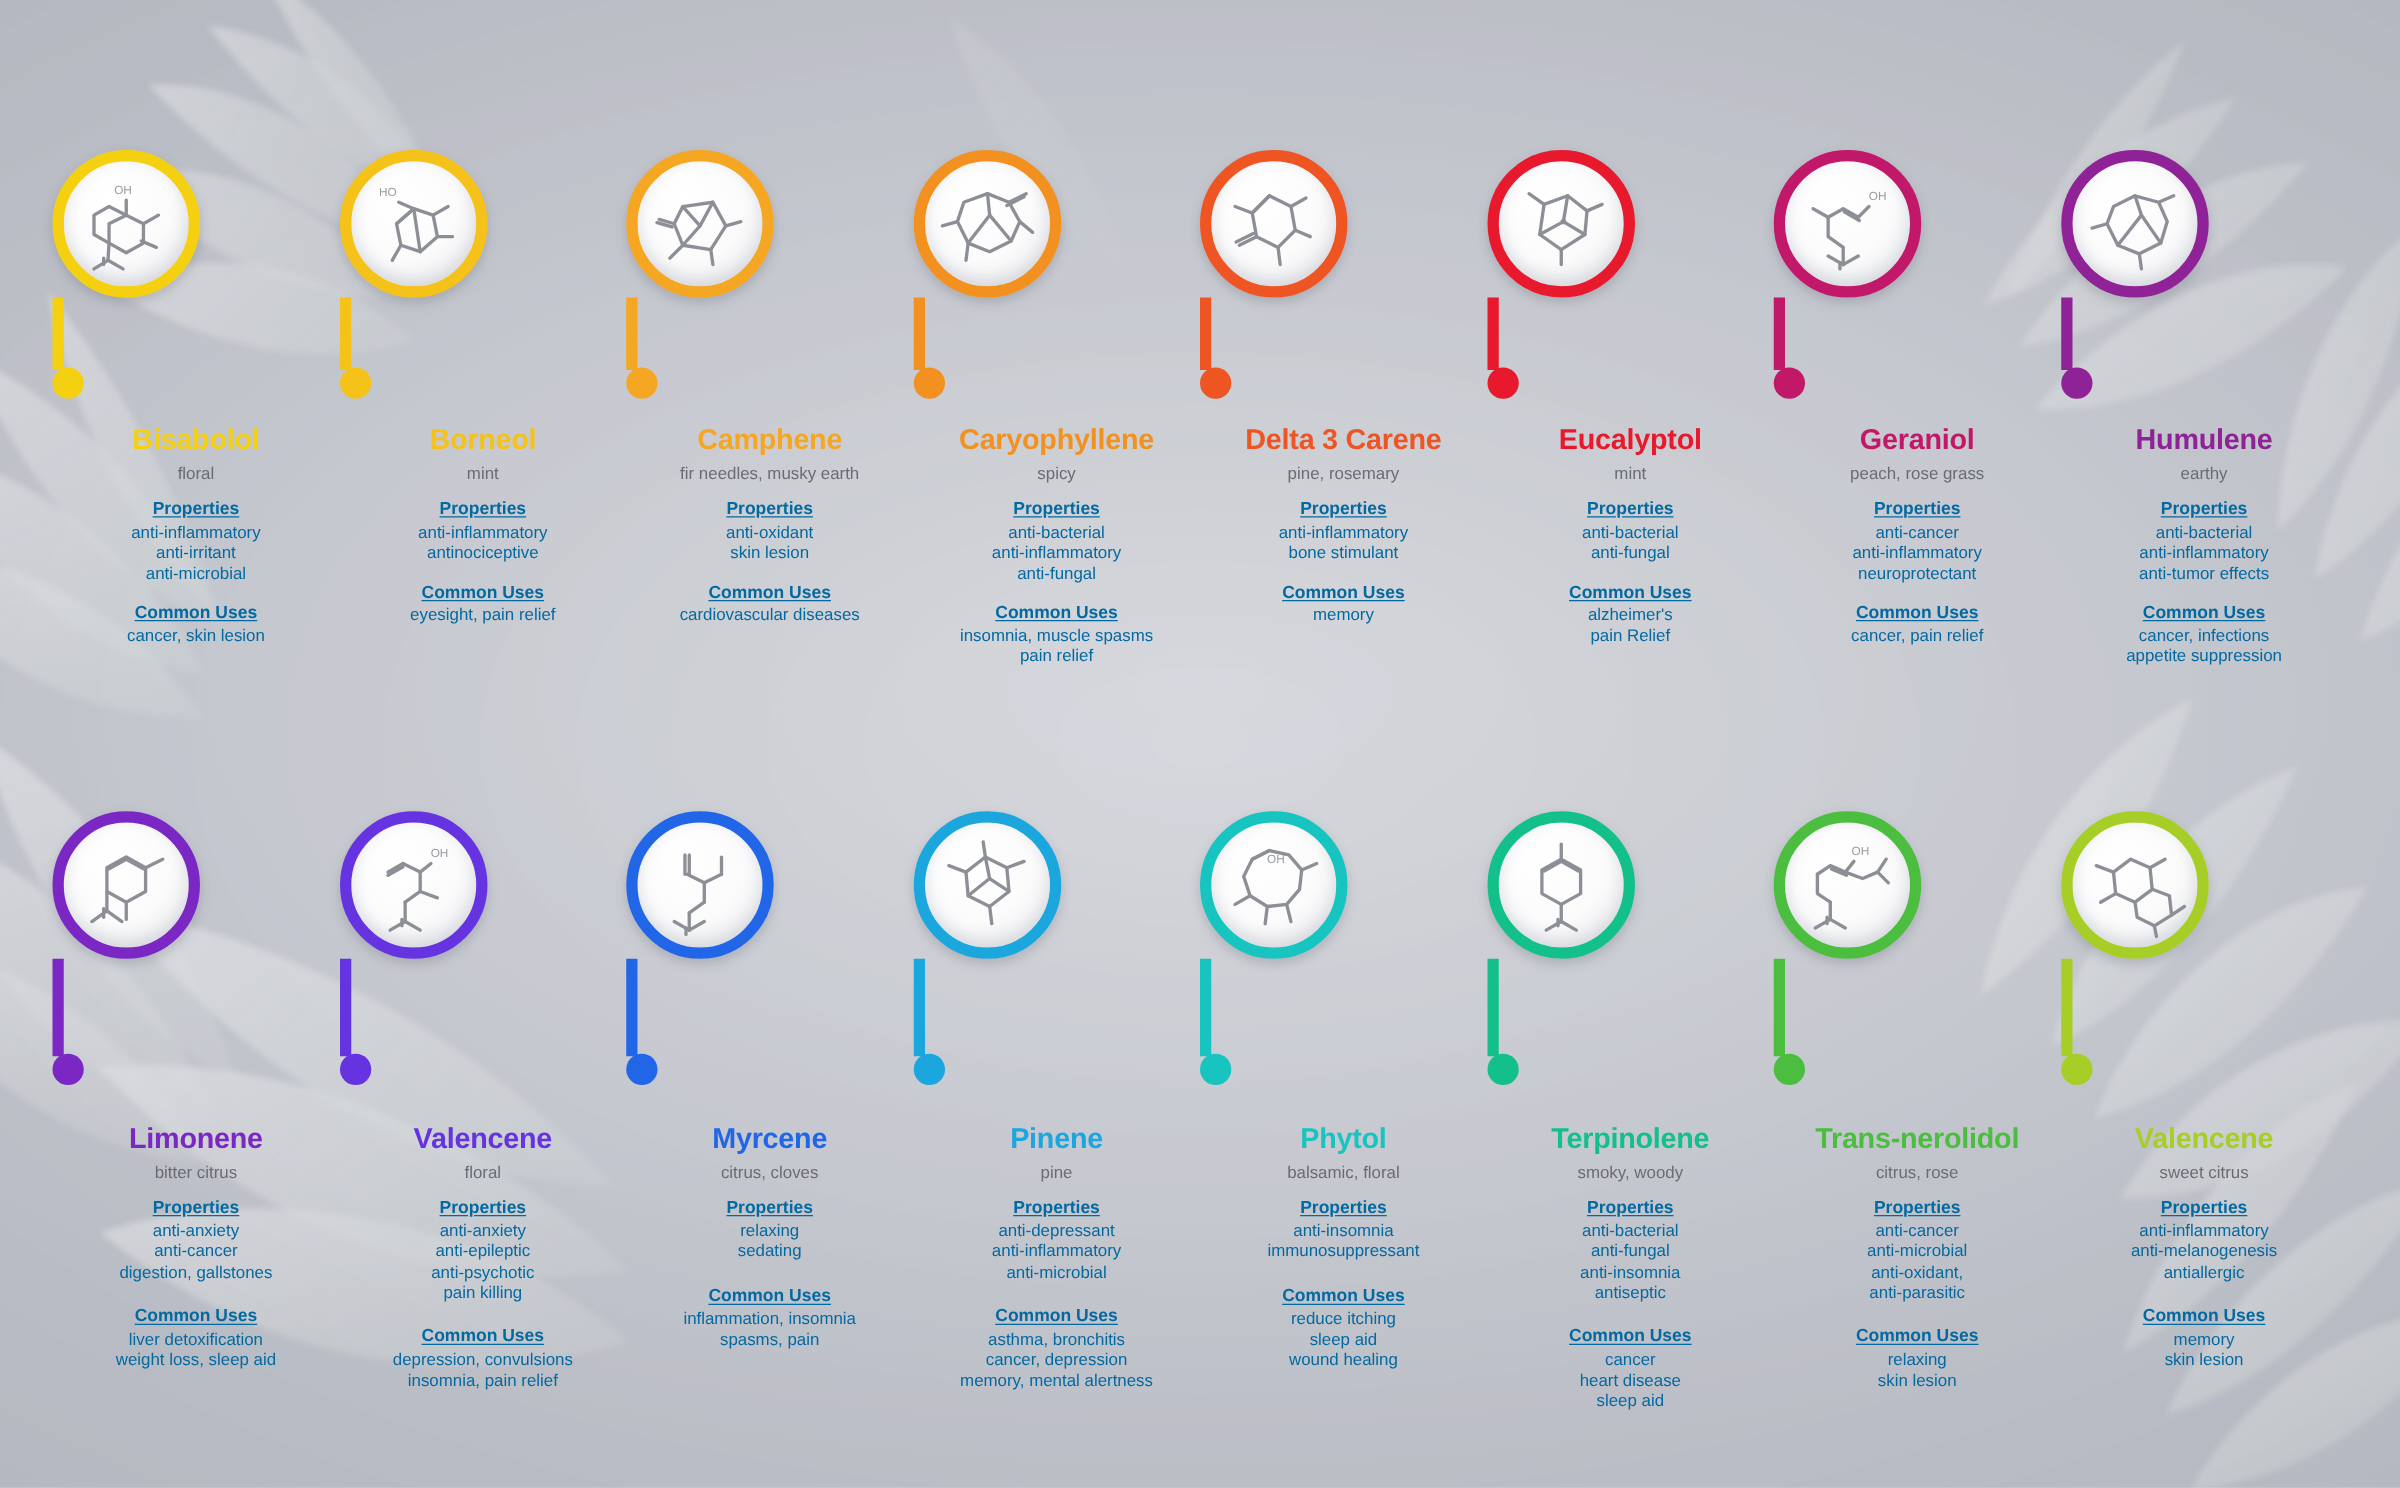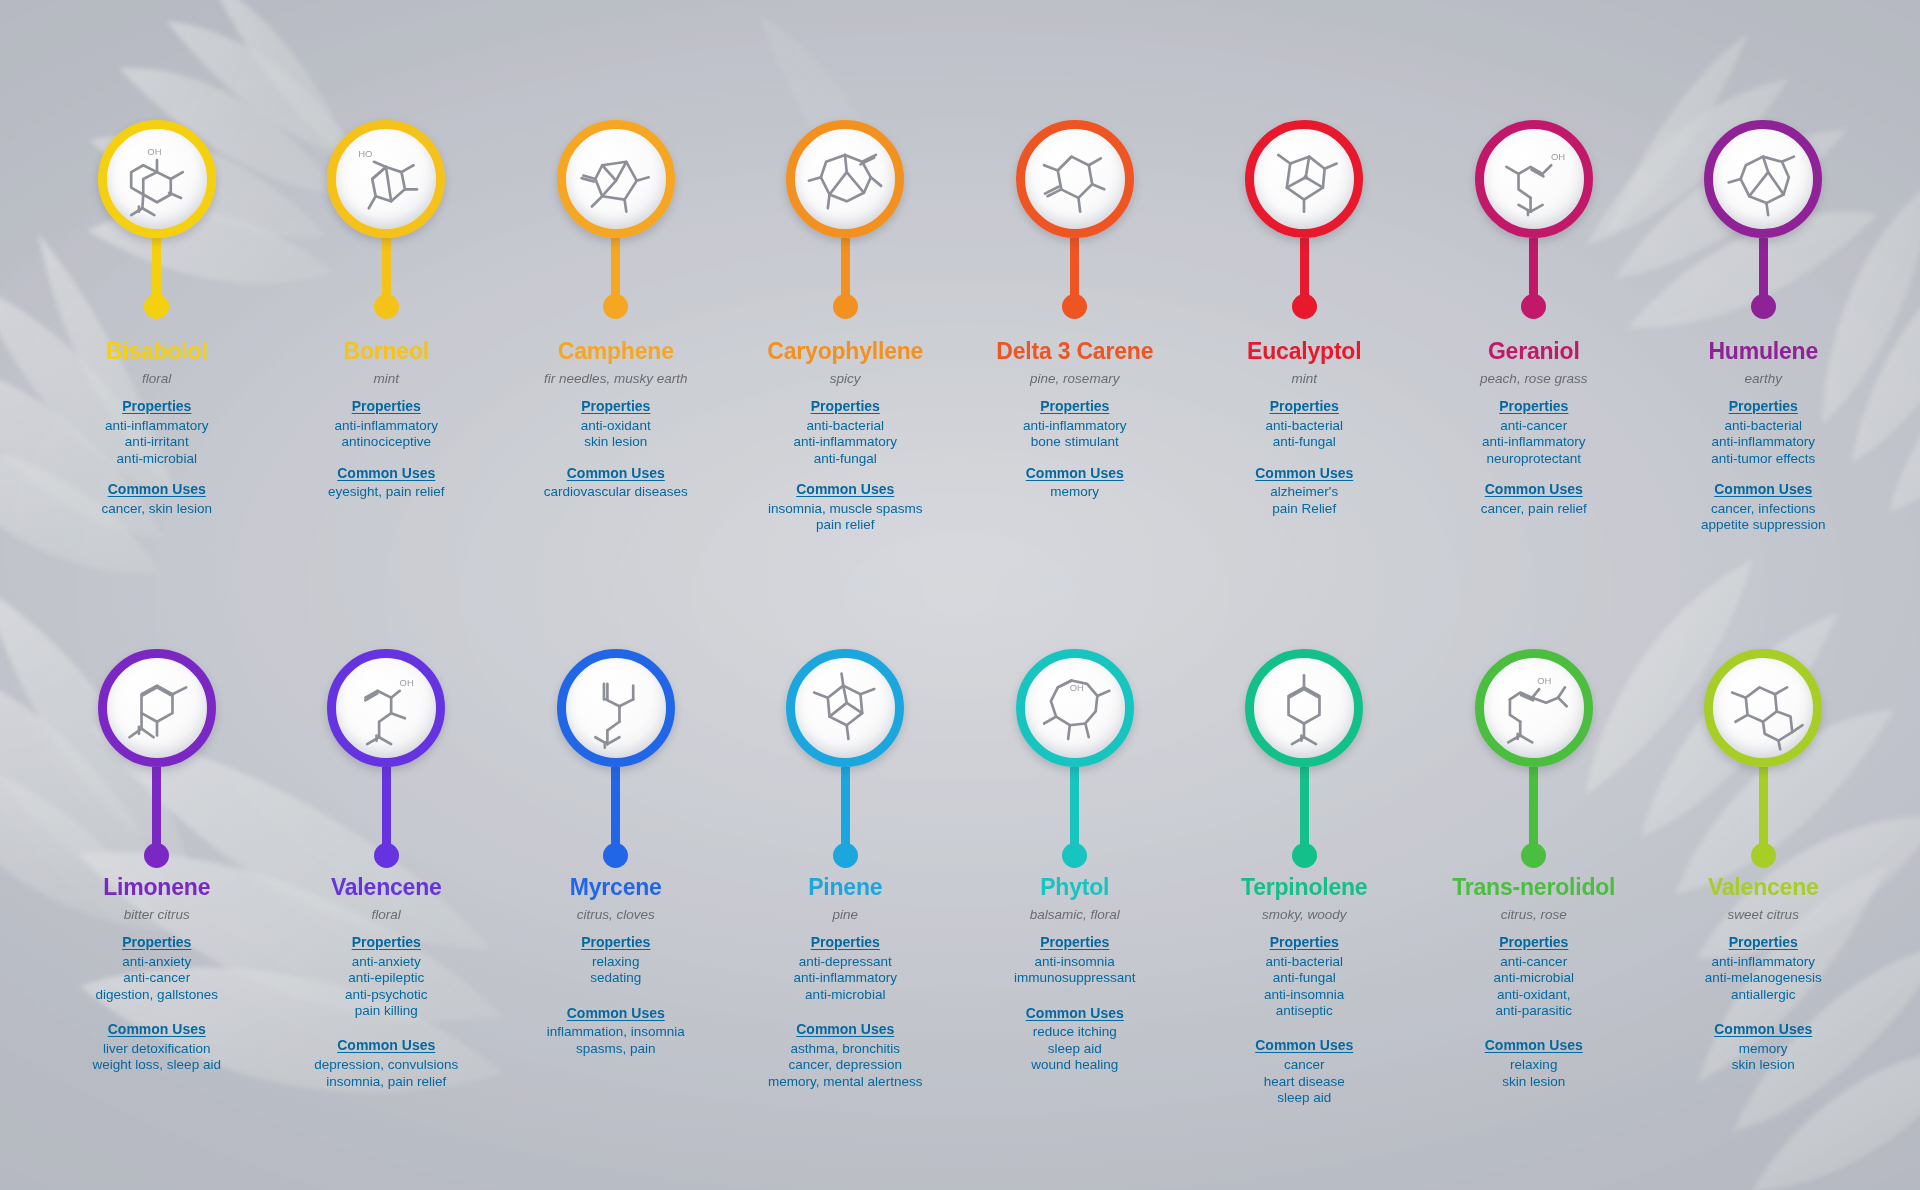--- a/index.html
+++ b/index.html
@@ -36,21 +36,20 @@
     grid-template-rows: 1fr 1fr;
     padding: 120px 42px 40px 42px;
     column-gap: 0px;
     row-gap: 0px;
   }
 
   .terpene-card {
     position: relative;
     display: flex;
     flex-direction: column;
-    align-items: center;
   }
 
   
   .badge-wrap {
     position: relative;
     width: 118px;
     height: 118px;
     display: flex;
     align-items: center;
     justify-content: center;
@@ -111,21 +110,20 @@
   .t-name {
     font-size: 23px;
     font-weight: bold;
     color: var(--c);
     letter-spacing: -0.2px;
     line-height: 1.1;
     white-space: nowrap;
   }
   .t-aroma {
     font-size: 13.5px;
-    font-style: italic;
     color: #6a6c73;
     margin-top: 7px;
     line-height: 1.15;
   }
   .sec-head {
     font-size: 14px;
     font-weight: bold;
     color: #0369a1;
     text-decoration: underline;
     text-underline-offset: 2px;
@@ -140,21 +138,21 @@
   }
   .sec-list div { white-space: nowrap; }
 
   .row-top .info .uses-head { margin-top: 14px; }
   .row-bot .info .uses-head { margin-top: 18px; }
 
   .row-top .badge-wrap { margin-top: 0px; }
   .row-bot .badge-wrap { margin-top: 14px; }
 
   .info-top { margin-top: 20px; }
-  .info-bot { margin-top: 7px; }
+  .info-bot { margin-top: 30px; }
 </style>
 </head>
 <body>
 
 <div id="bg-layer"></div>
 
 <svg id="bg-leaves" viewBox="0 0 1920 1190" preserveAspectRatio="none">
   <defs>
     <linearGradient id="lg" x1="0" y1="0" x2="1" y2="1">
       <stop offset="0%" stop-color="#ffffff" stop-opacity="0.85"></stop>

